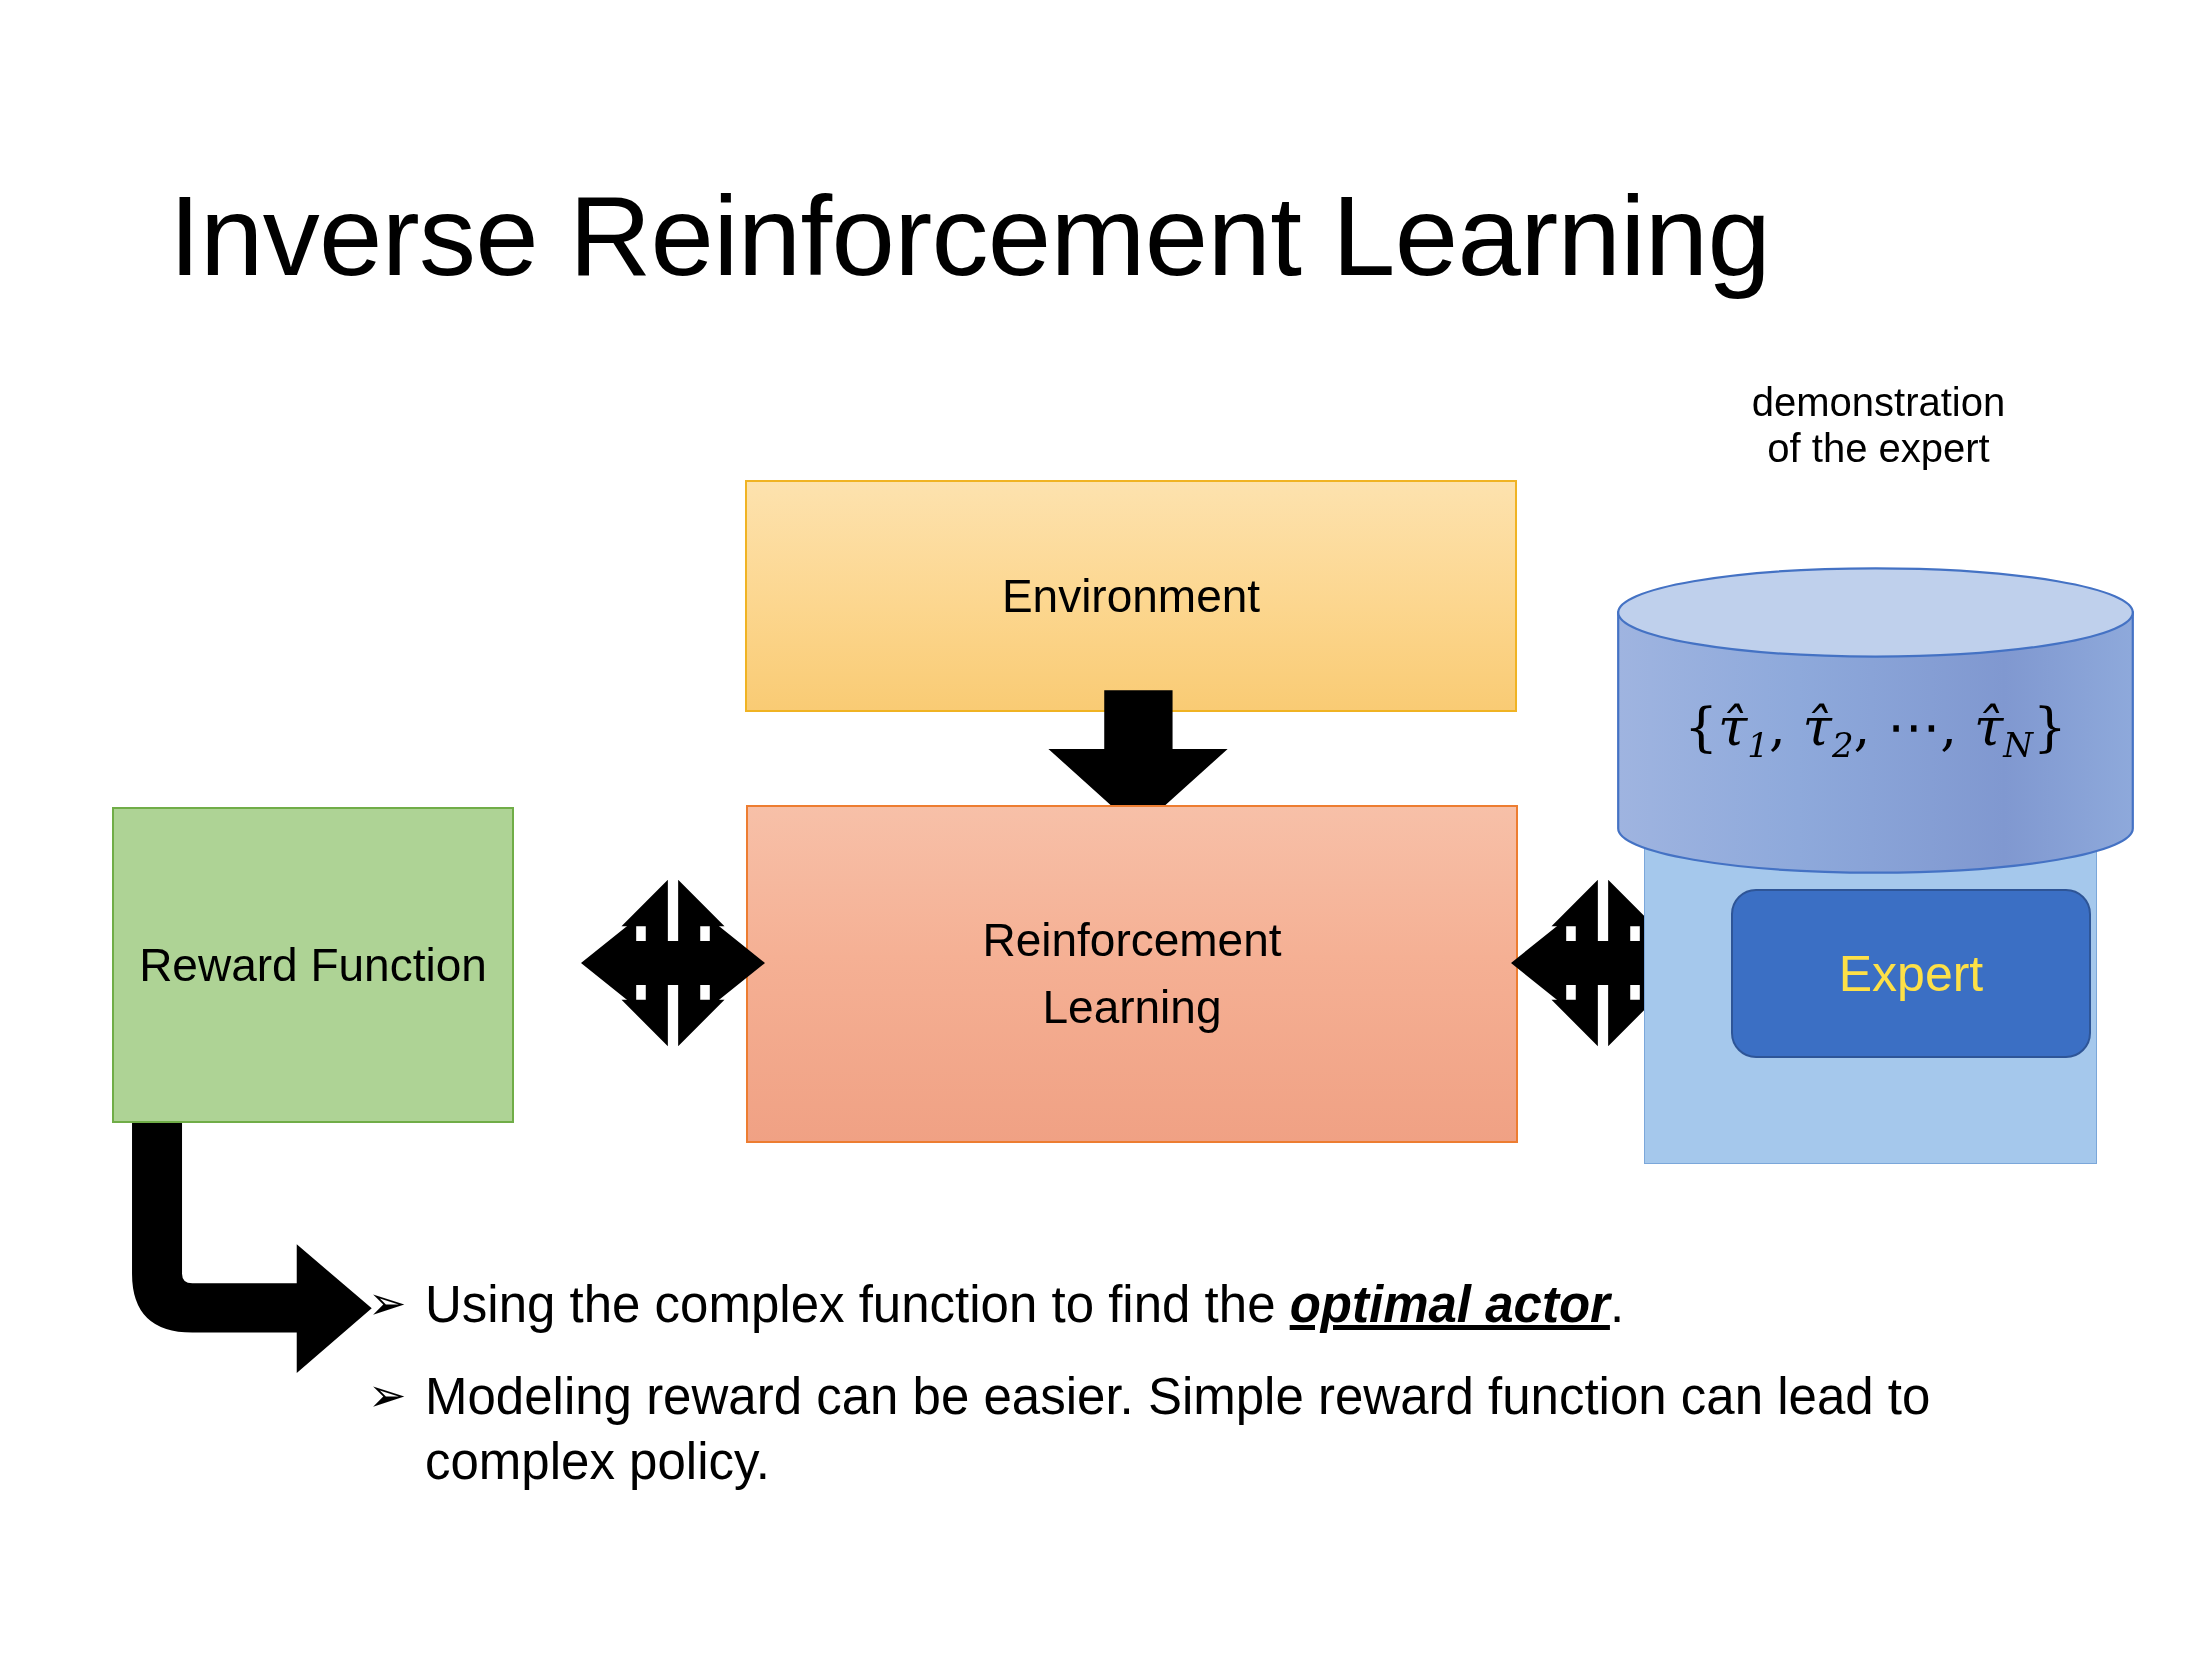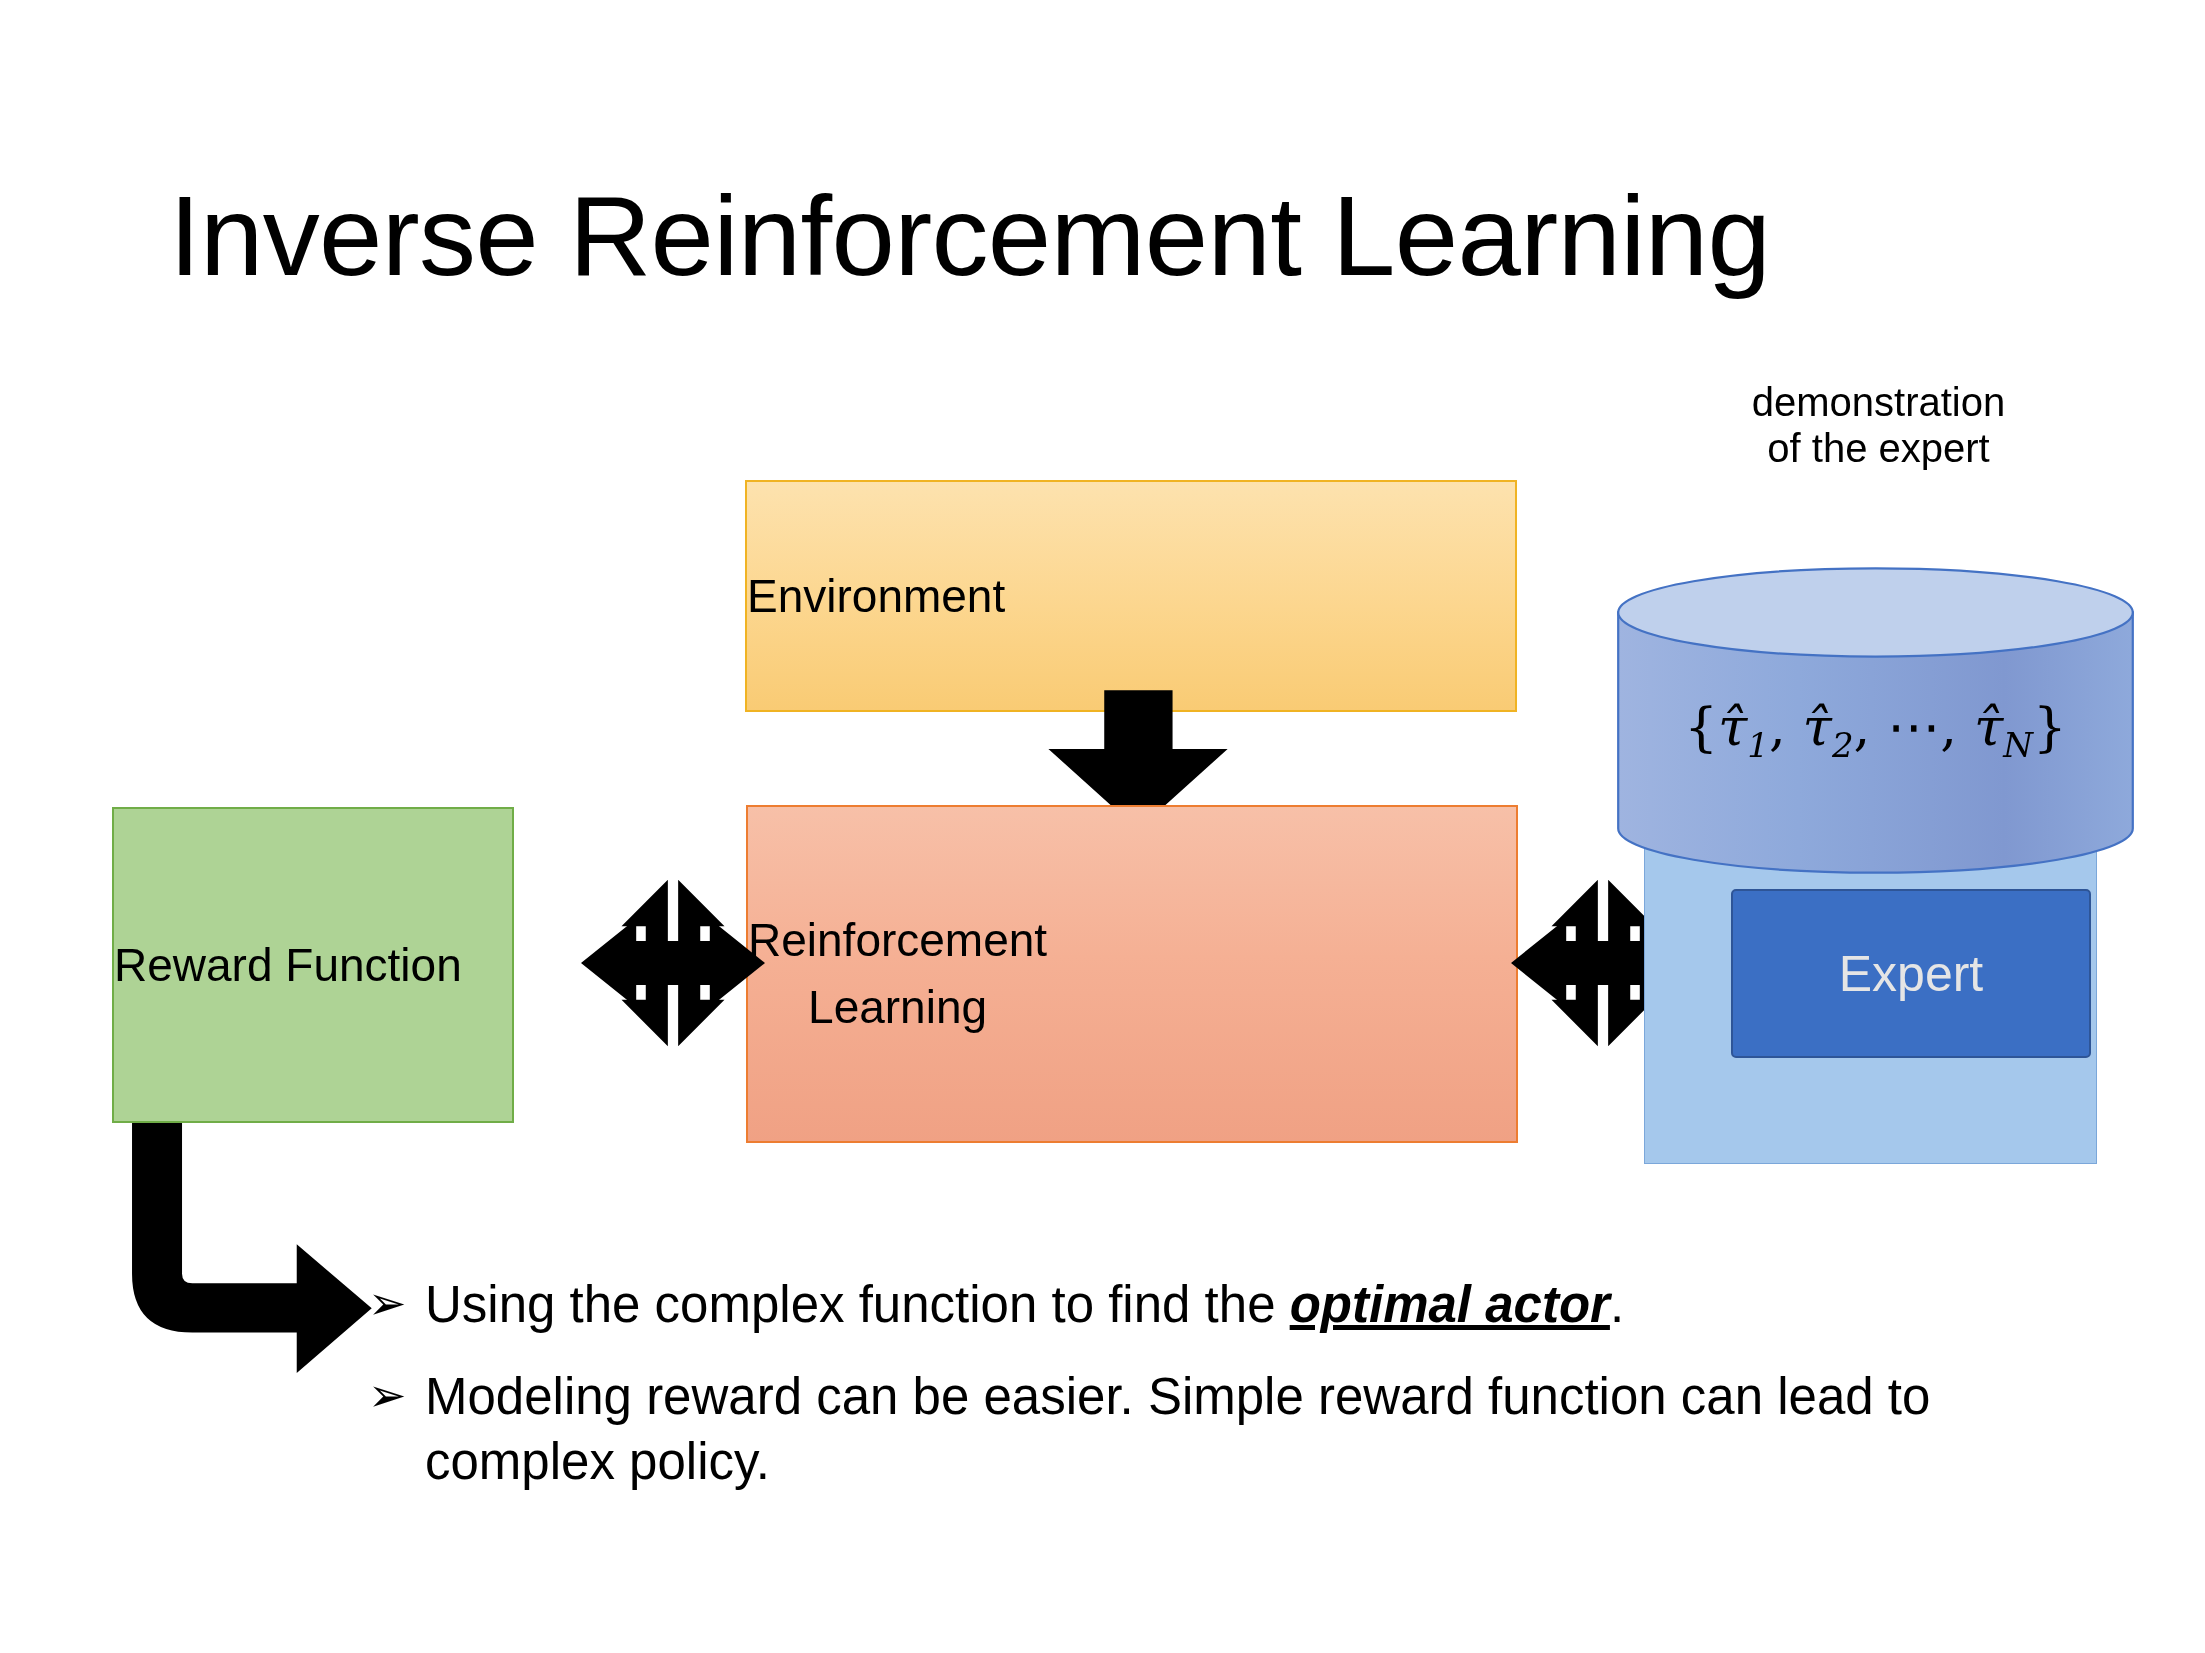--- a/index.html
+++ b/index.html
@@ -29,21 +29,21 @@
     color: #000000;
     white-space: nowrap;
   }
 
   
   .flow-box {
     position: absolute;
     box-sizing: border-box;
     display: flex;
     align-items: center;
-    justify-content: flex-start;
+    justify-content: center;
     text-align: center;
     font-size: 46px;
     line-height: 1.45;
     color: #000000;
   }
 
   #environment-box {
     left: 745px;
     top: 480px;
     width: 772px;
@@ -87,27 +87,27 @@
     box-sizing: border-box;
   }
 
   #expert-button {
     position: absolute;
     left: 1731px;
     top: 889px;
     width: 360px;
     height: 169px;
     box-sizing: border-box;
-    border-radius: 5px;
+    border-radius: 25px;
     background: #3B6FC4;
     border: 2.9px solid #2E5597;
     display: flex;
     align-items: center;
     justify-content: center;
-    color: #e5e5e5;
+    color: #fde047;
     font-size: 50px;
   }
 
   #cylinder {
     position: absolute;
     left: 1616px;
     top: 566px;
     width: 519px;
     height: 309px;
   }

